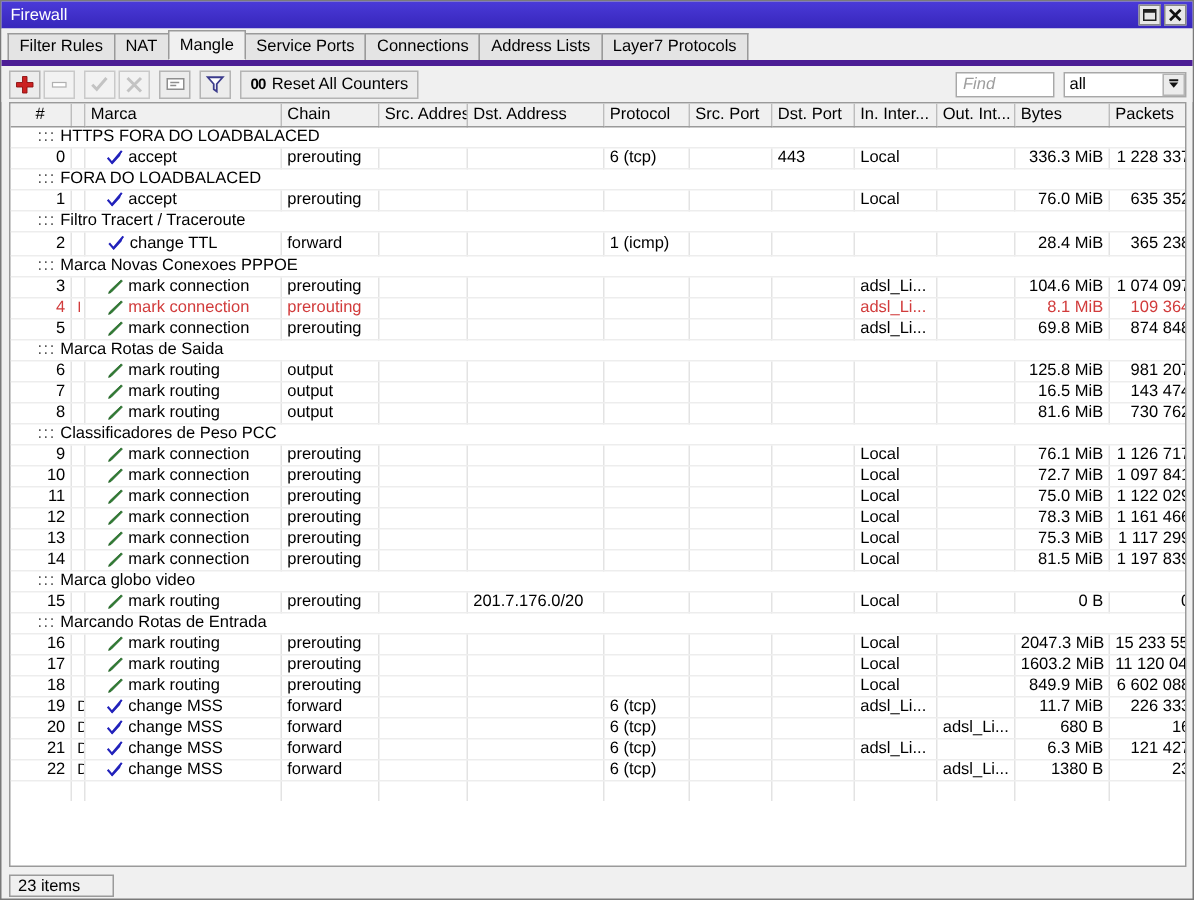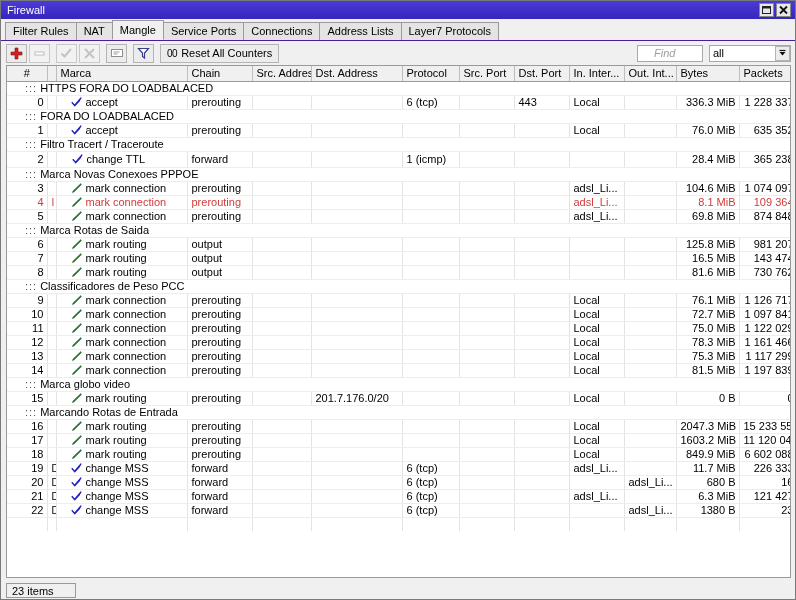--- a/index.html
+++ b/index.html
@@ -51,21 +51,21 @@
   }
   .winbtn svg { position: absolute; left: 1px; top: 1px; }
 
   
   .tabstrip {
     height: 21px;
     background: #f0f0f0;
     display: flex;
     align-items: flex-end;
     padding-left: 4px;
-    border-bottom: 1px solid #4c1d95;
+    border-bottom: 4px solid #4c1d95;
     flex: 0 0 auto;
     position: relative;
   }
   .tab {
     height: 18px;
     line-height: 17px;
     padding: 0 7px;
     background: #e4e4e4;
     border: 1px solid #9a9a9a;
     border-bottom: none;
@@ -116,29 +116,29 @@
     display: flex;
     align-items: center;
     padding: 0 6px;
     margin-left: 4px;
     cursor: pointer;
     font-size: 11px;
     white-space: nowrap;
     gap: 4px;
   }
   .tbtn-wide.dis { color: #a7a7a7; border-color: #c9c9c9; background: #f2f2f2; }
-  .zeros { font-weight: normal; font-size: 10px; letter-spacing: -0.5px; }
+  .zeros { font-weight: bold; font-size: 10px; letter-spacing: -0.5px; }
   .spacer { flex: 1 1 auto; }
   .findbox {
     width: 66px; height: 17px;
     background: #ffffff;
     border: 1px solid #a8a8a8;
     box-sizing: border-box;
     display: flex; align-items: center;
-    padding: 0 16px;
+    padding: 0 4px;
     font-style: italic;
     color: #9d9d9d;
     font-size: 11px;
     margin-right: 6px;
   }
   .allbox {
     width: 82px; height: 17px;
     background: #ffffff;
     border: 1px solid #a8a8a8;
     box-sizing: border-box;

